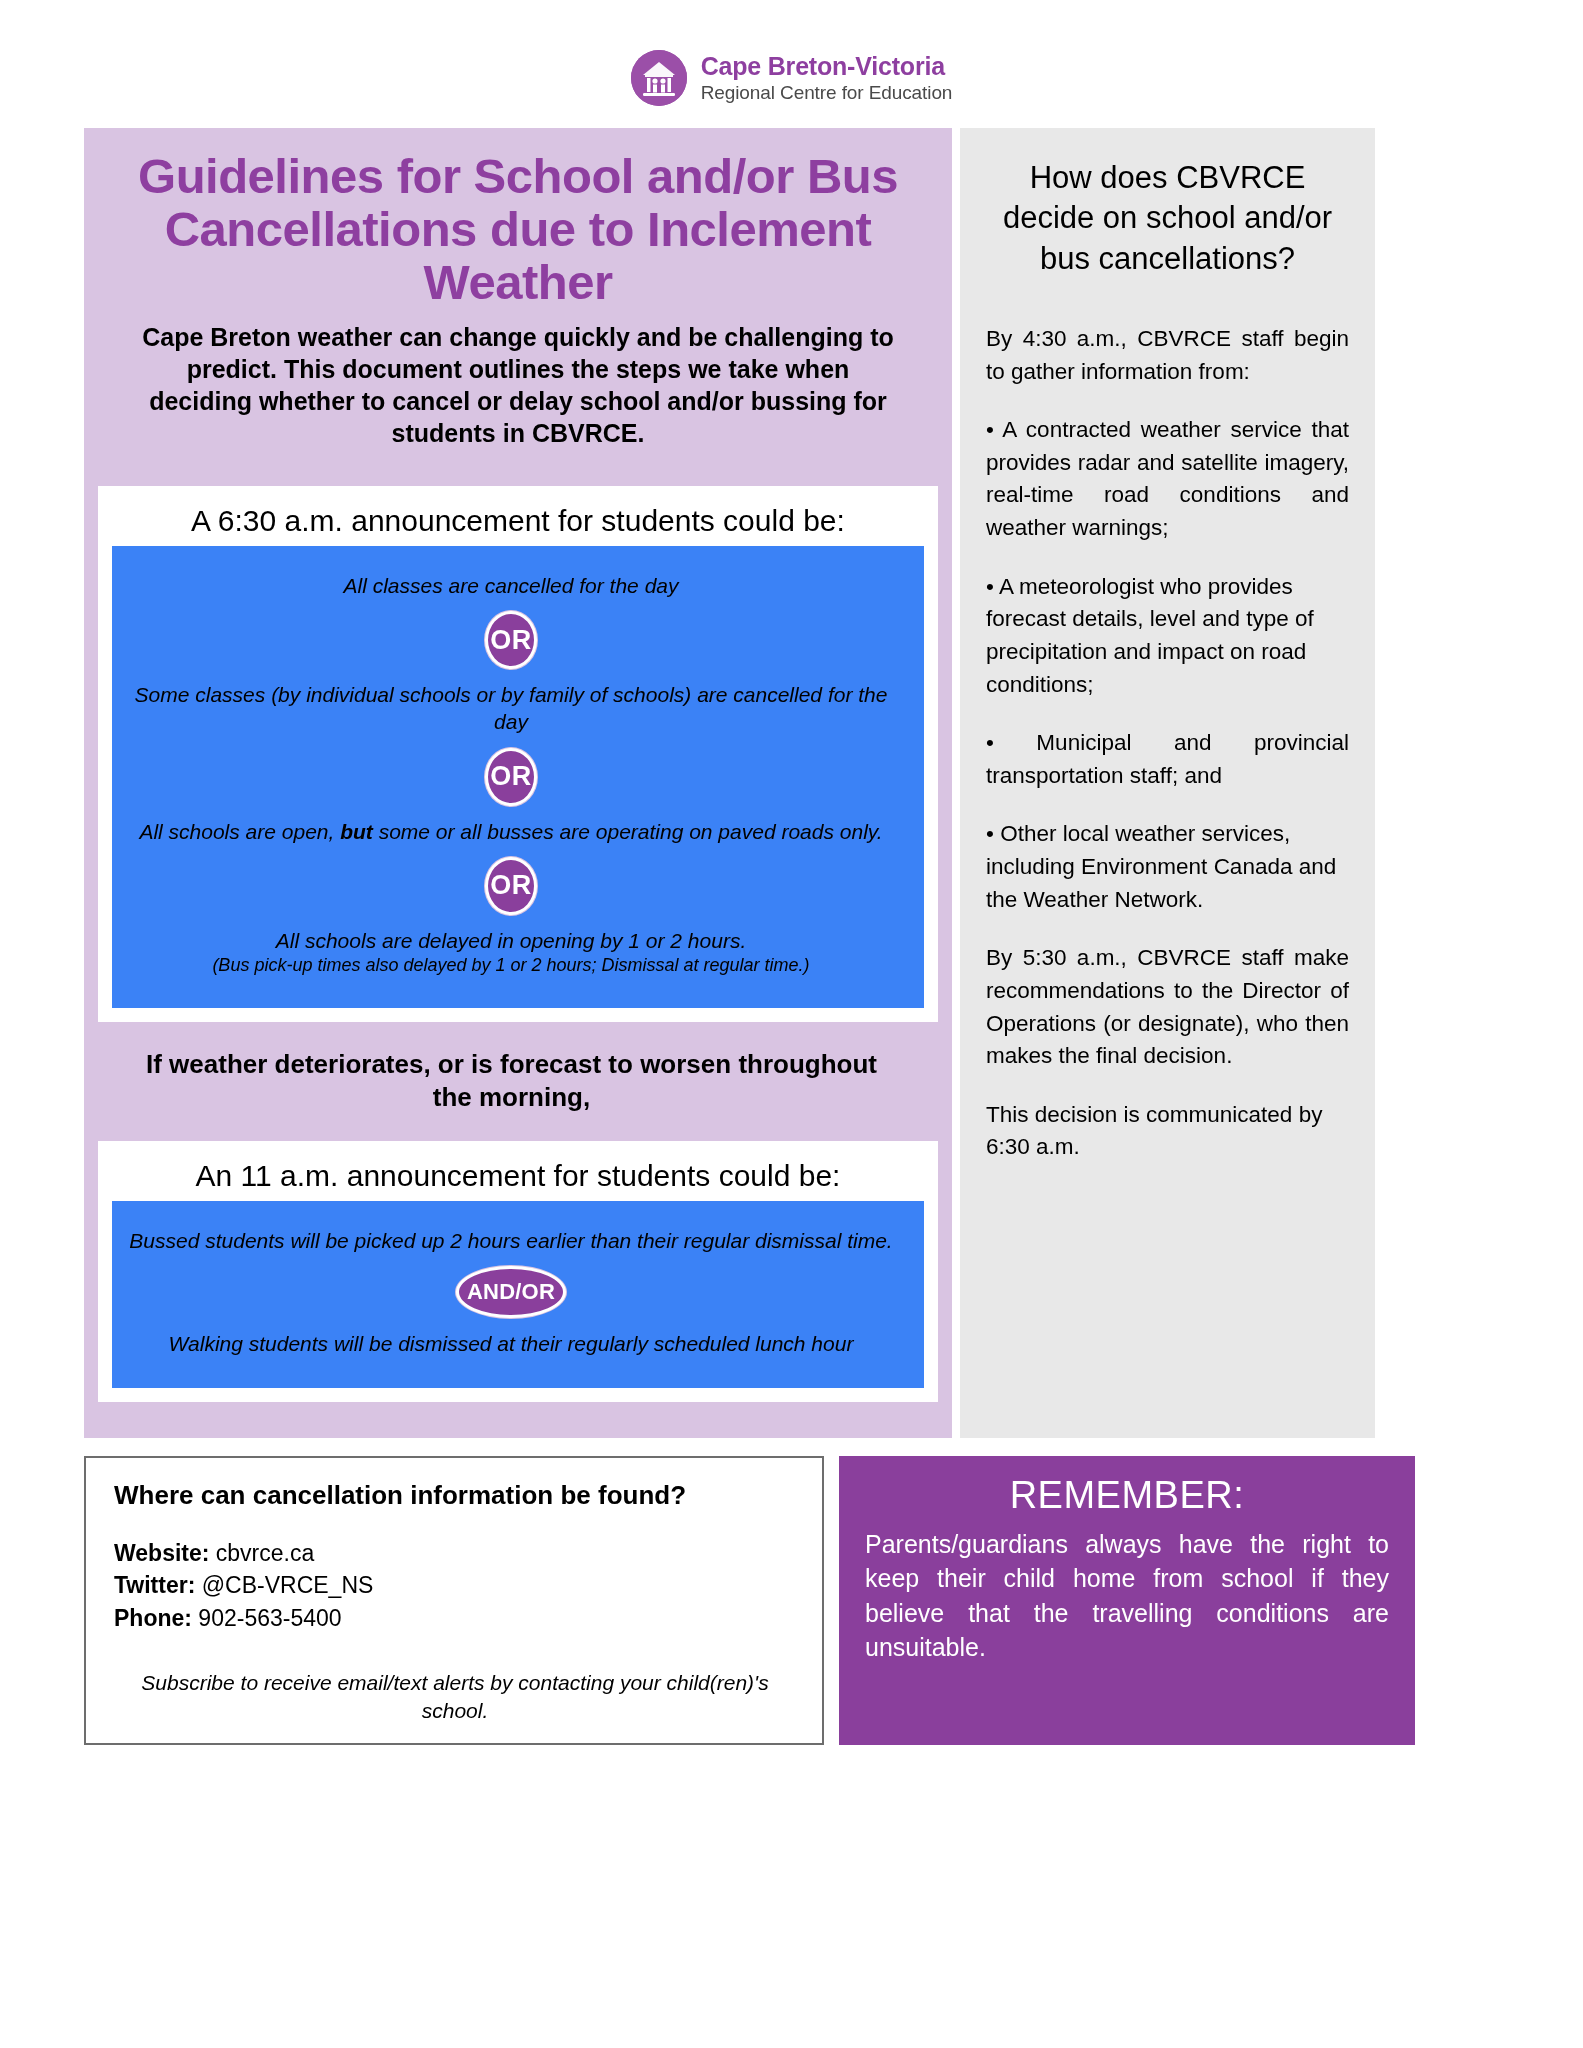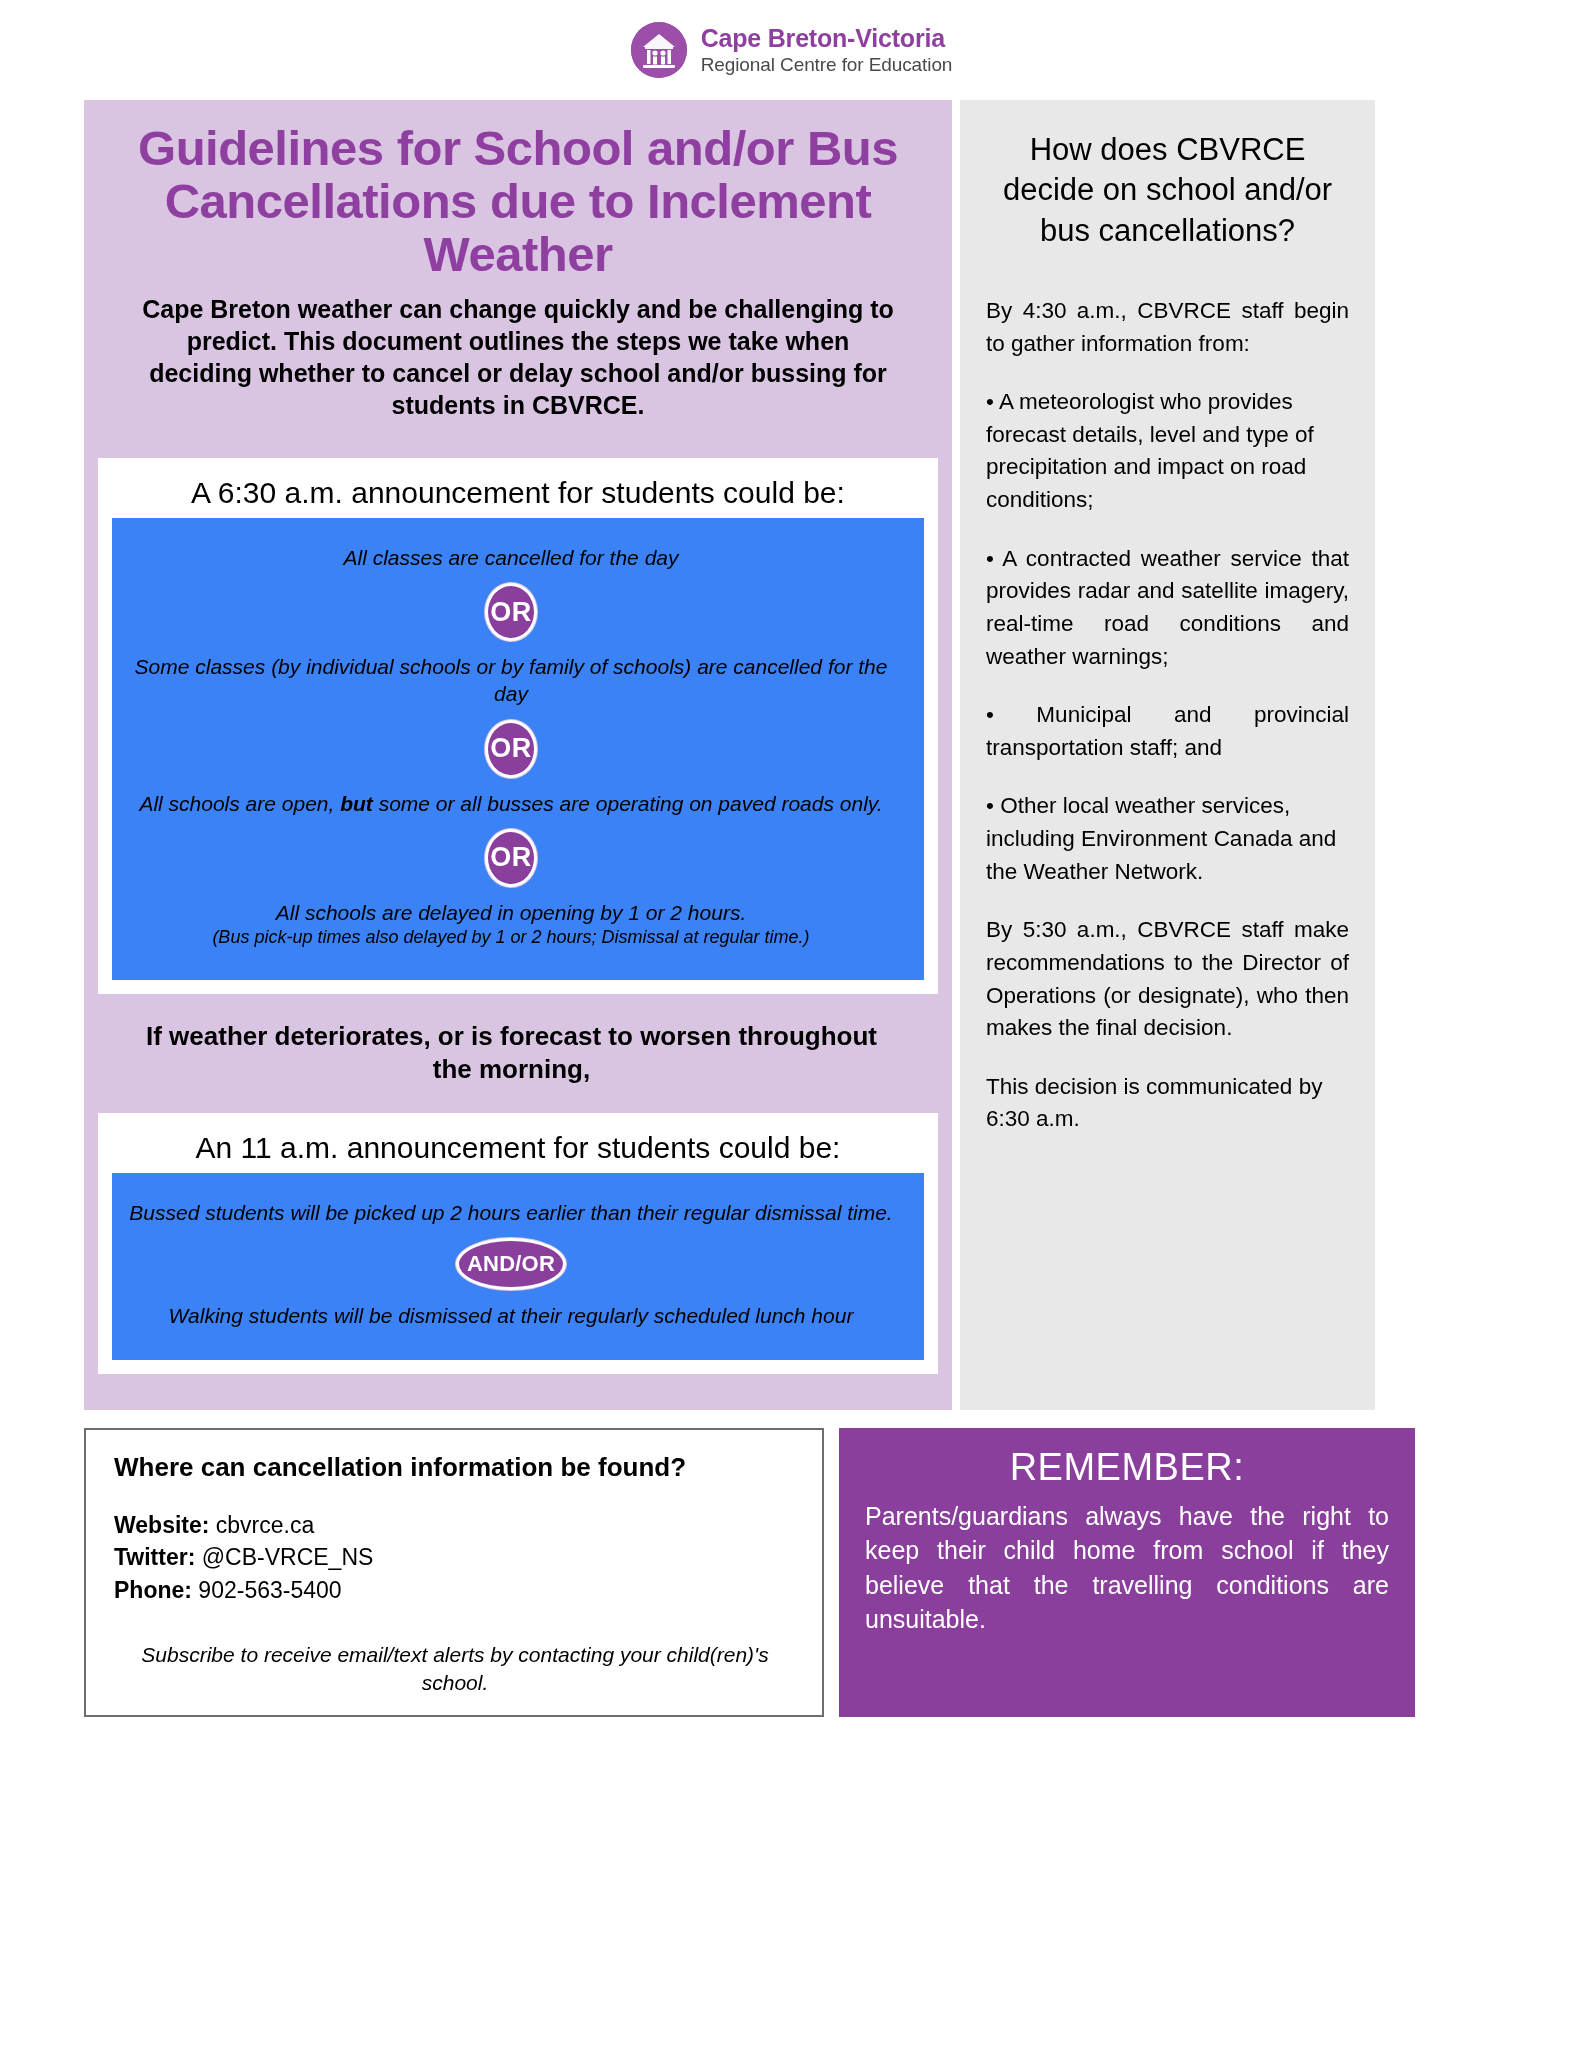--- a/index.html
+++ b/index.html
@@ -15,20 +15,21 @@
     overflow: hidden;
     position: relative;
   }
 
   
   .header {
     height: 100px;
     display: flex;
     align-items: center;
     justify-content: center;
+    margin-top: 28px;
   }
   .logo-wrap {
     display: flex;
     align-items: center;
     gap: 14px;
   }
   .logo-mark {
     width: 56px;
     height: 56px;
     border-radius: 50%;
@@ -307,22 +308,22 @@
 
     <div class="left-bottom-pad"></div>
   </div>
 
   <div class="col-gap"></div>
 
   <div class="col-right">
     <div class="rq">How does CBVRCE decide on school and/or bus cancellations?</div>
 
     <div class="rp first">By 4:30 a.m., CBVRCE staff begin to gather information from:</div>
+    <div class="rp">• A contracted weather service that provides radar and satellite imagery, real-time road conditions and weather warnings;</div>
     <div class="rp left-align">• A meteorologist who provides forecast details, level and type of precipitation and impact on road conditions;</div>
-    <div class="rp">• A contracted weather service that provides radar and satellite imagery, real-time road conditions and weather warnings;</div>
     <div class="rp">• Municipal and provincial transportation staff; and</div>
     <div class="rp left-align">• Other local weather services, including Environment Canada and the Weather Network.</div>
     <div class="rp">By 5:30 a.m., CBVRCE staff make recommendations to the Director of Operations (or designate), who then makes the final decision.</div>
     <div class="rp left-align">This decision is communicated by 6:30 a.m.</div>
   </div>
 </div>
 
 <div class="footer">
 
   <div class="foot-left">

